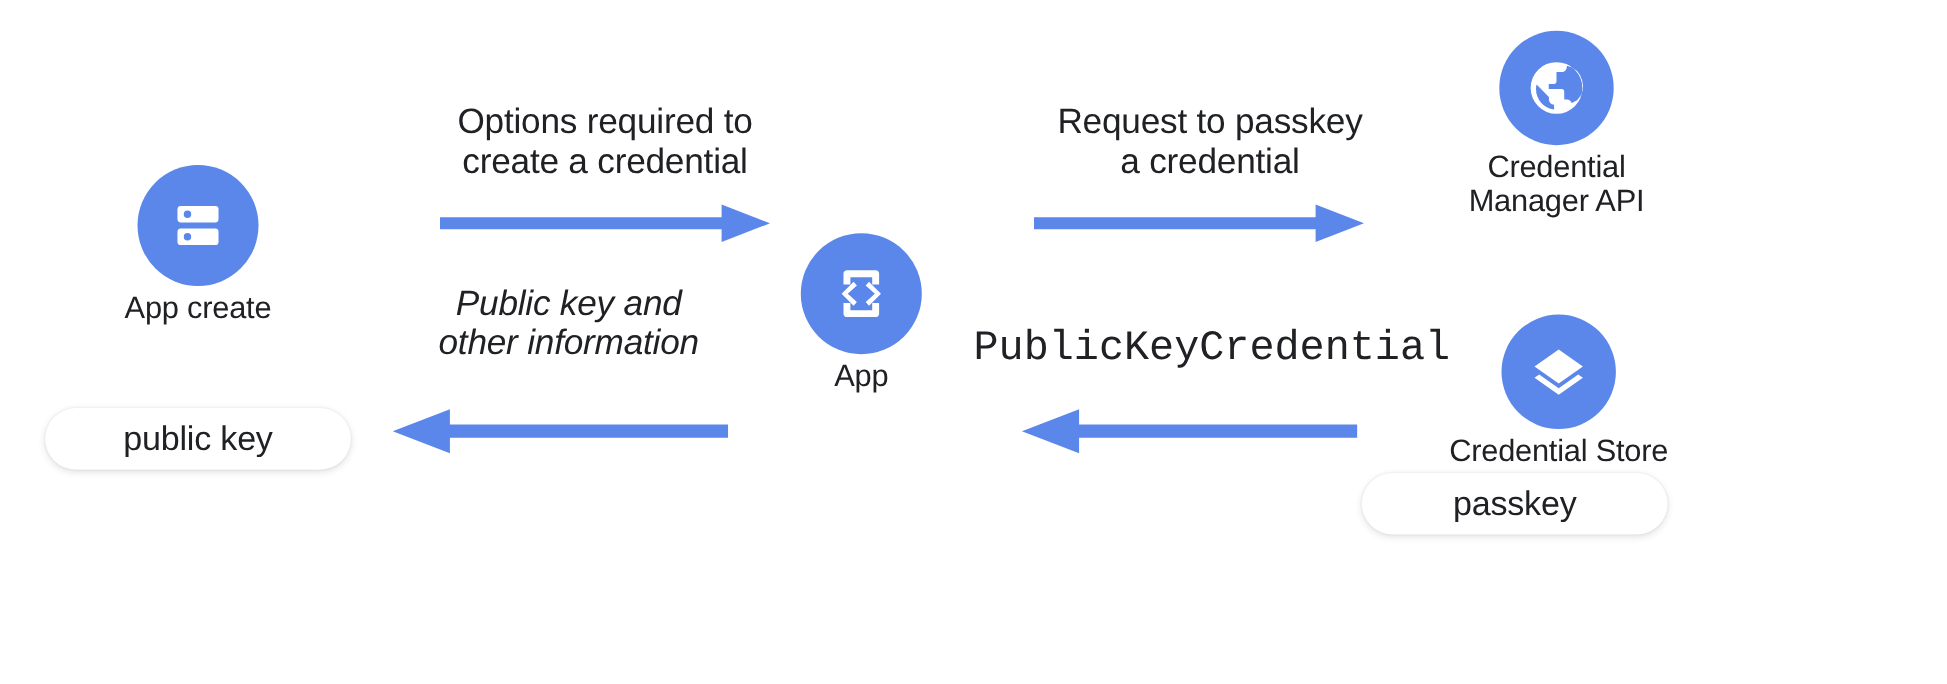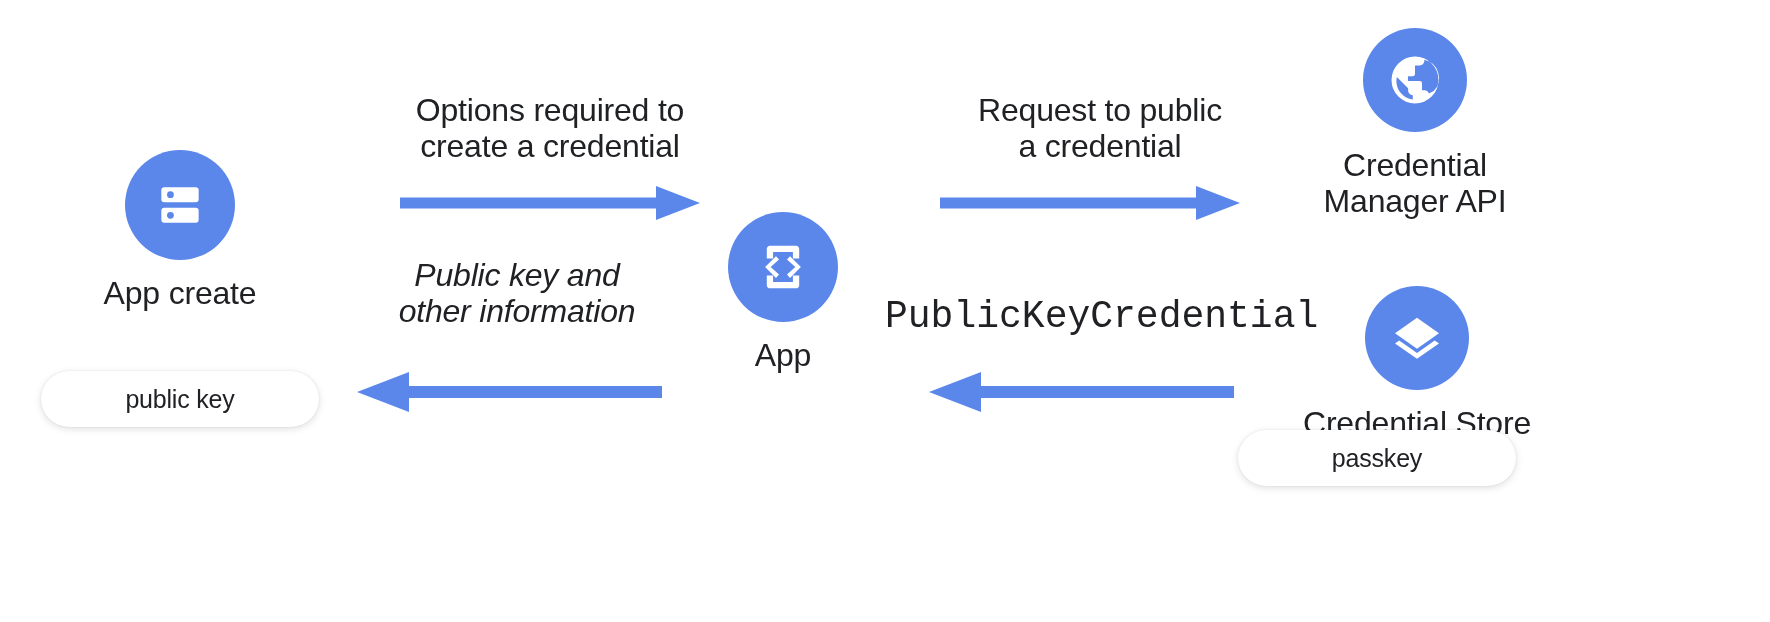--- a/index.html
+++ b/index.html
@@ -31,40 +31,40 @@
 
   .circle {
     border-radius: 50%;
     display: flex;
     align-items: center;
     justify-content: center;
   }
   .circle svg { display: block; }
 
   .node-label {
-    margin-top: 16px;
-    font-size: 32px;
+    margin-top: 4px;
+    font-size: 28px;
     line-height: 1.12;
     font-weight: 400;
     letter-spacing: -0.2px;
     text-align: center;
     color: #202124;
     white-space: pre-line;
   }
 
   
   .pill {
     position: absolute;
     background: #ffffff;
     border-radius: 999px;
     box-shadow: 0 2px 7px rgba(60,64,67,0.16), 0 0 2px rgba(60,64,67,0.12);
     display: flex;
     align-items: center;
     justify-content: center;
-    font-size: 25px;
+    font-size: 31px;
     color: #202124;
     letter-spacing: -0.2px;
   }
 
   
   .arrow {
     position: absolute;
   }
   .arrow svg { display: block; }
 
@@ -190,18 +190,18 @@
       <path d="M305 16 H52 V2 L0 22 L52 42 V28 H305 Z" fill="#5b87ea"></path>
     </svg>
   </div>
 
   <div class="arrow-label" id="label-top-left">Options required to
 create a credential</div>
 
   <div class="arrow-label" id="label-bottom-left">Public key and
 other information</div>
 
-  <div class="arrow-label" id="label-top-right">Request to public
+  <div class="arrow-label" id="label-top-right">Request to passkey
 a credential</div>
 
   <div class="arrow-label mono" id="label-bottom-right">PublicKeyCredential</div>
 
 </div>
 
 </body></html>

